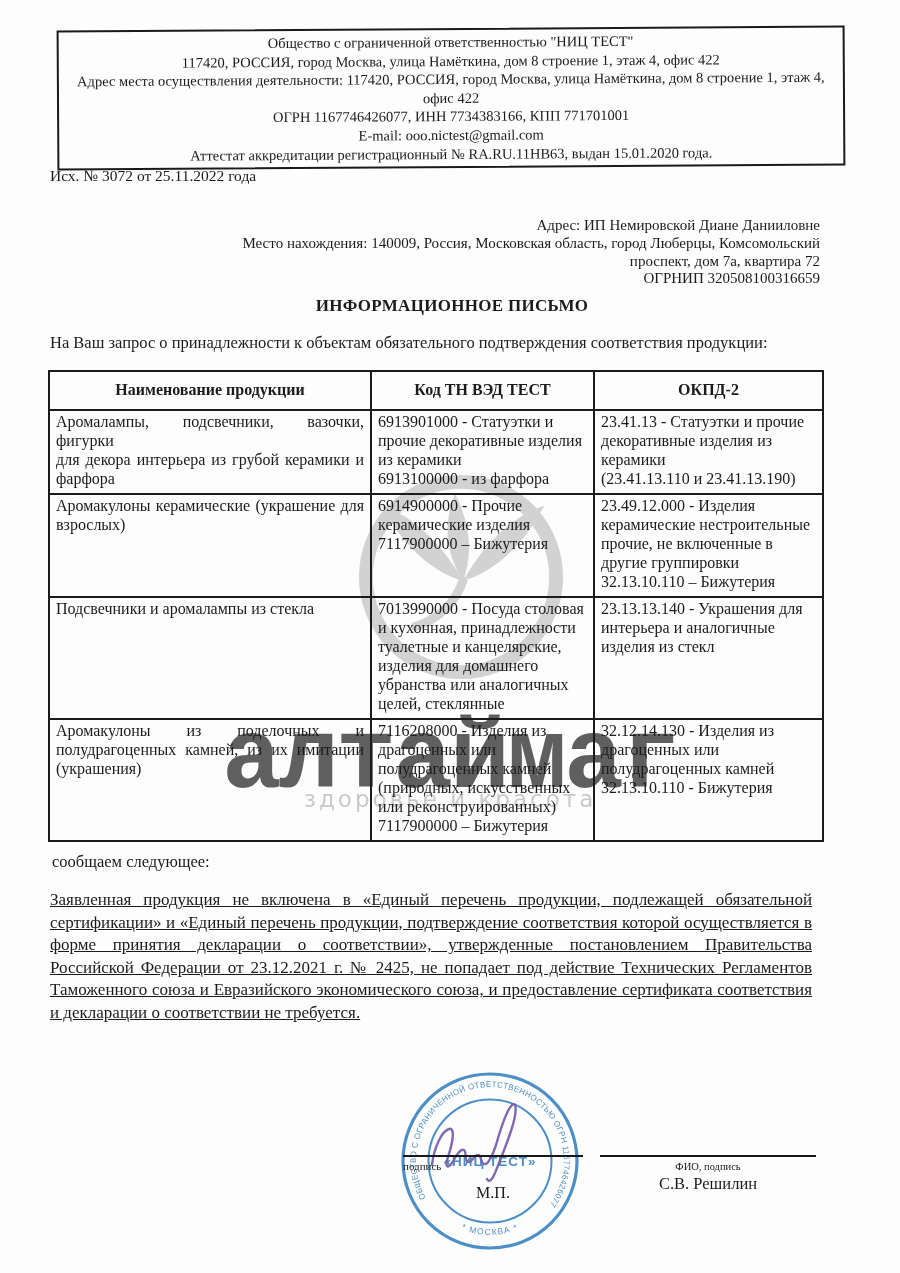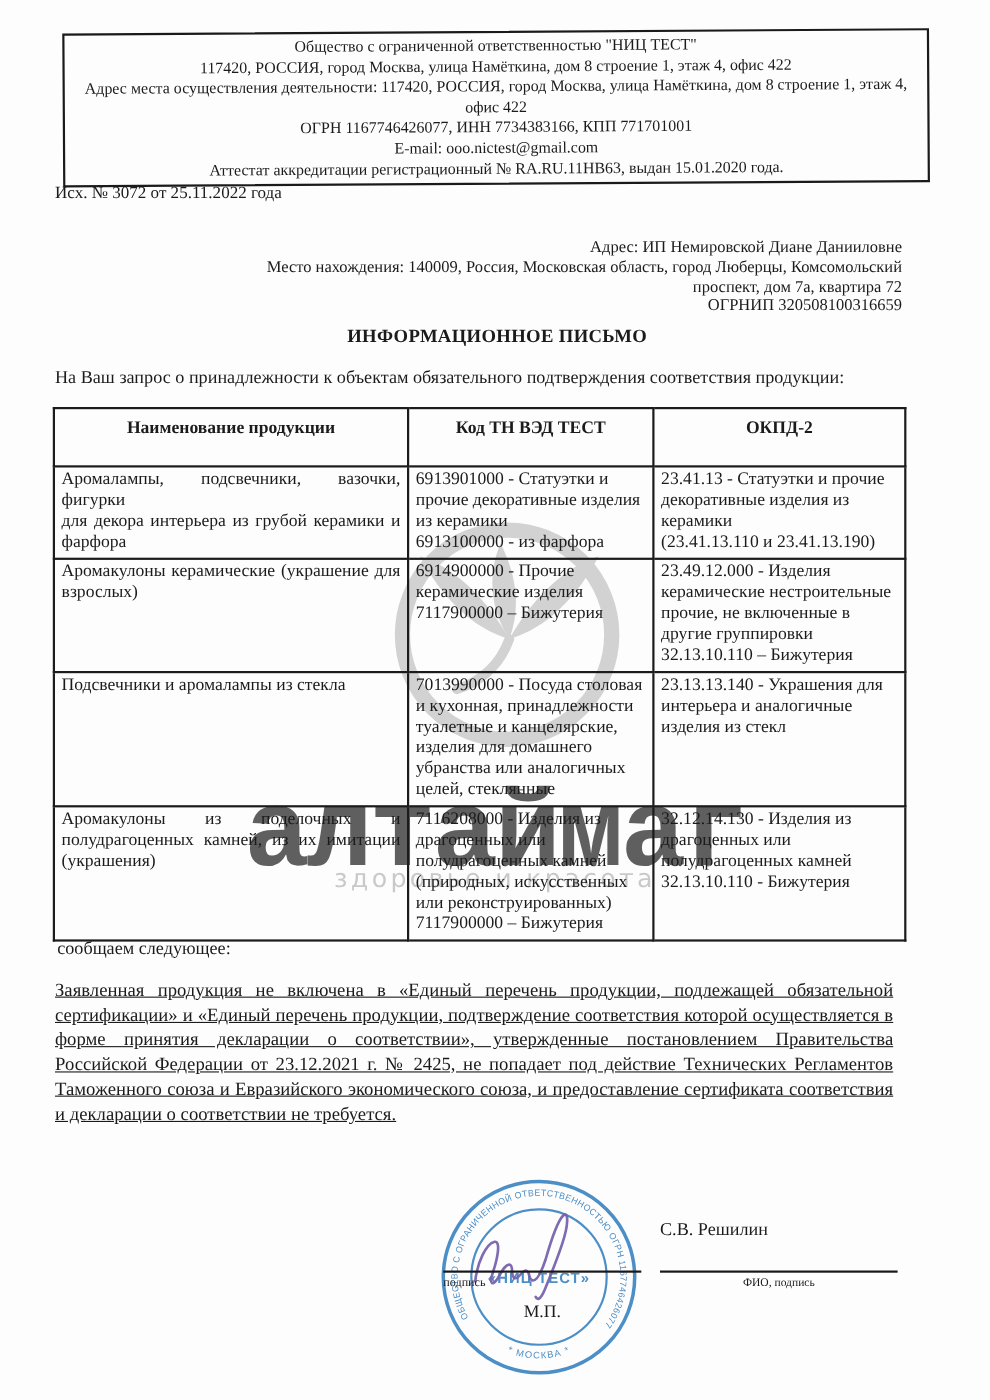--- a/index.html
+++ b/index.html
@@ -19,37 +19,37 @@
               transform:rotate(-0.35deg);background:transparent;}
   .ref{position:absolute;left:50px;top:167px;font-weight:normal;font-size:15.5px;}
   .recipient{position:absolute;right:80px;top:217px;width:585px;text-align:right;
              font-size:15px;line-height:17.8px;}
   .doc-title{position:absolute;left:0;top:296px;width:870px;text-align:center;font-weight:bold;
              font-size:17px;letter-spacing:.3px;margin-left:17px;}
   .intro{position:absolute;left:50px;top:333px;width:790px;font-size:16.5px;}
   
   .ptable{position:absolute;left:48px;top:370px;width:774px;border-collapse:collapse;table-layout:fixed;}
   .ptable th,.ptable td{border:2px solid #1b1b1b;background:transparent;}
-  .ptable th{font-size:16px;font-weight:bold;text-align:center;vertical-align:top;padding:9px 2px 24px;}
+  .ptable th{font-size:16px;font-weight:bold;text-align:center;vertical-align:top;padding:9px 2px 10px;}
   .ptable td{font-size:16px;line-height:19px;vertical-align:top;padding:1px 6px 5px;white-space:pre-line;}
   .ptable td.c1{text-align:justify;}
   
   .lead{position:absolute;left:52px;top:852px;font-size:16.5px;}
   .para{position:absolute;left:50px;width:762px;text-align:justify;font-size:17px;line-height:22.6px;text-decoration:underline;}
   .p1{top:889px;}
   .p2{top:1031px;}
   .role{position:absolute;left:52px;top:1108px;font-size:16.5px;line-height:23px;}
   
   .stamp{position:absolute;left:398px;top:1069px;width:184px;height:184px;opacity:.92;}
   .sigline{position:absolute;border-top:2px solid #181818;height:0;}
   .sig-center{left:403px;top:1155px;width:180px;}
   .sig-right{left:600px;top:1155px;width:216px;}
   .siglabel{position:absolute;left:403px;top:1160px;width:180px;font-size:11px;}
   .mp{position:absolute;left:403px;top:1184px;width:180px;text-align:center;font-size:16px;}
-  .sig-name{position:absolute;left:600px;top:1108px;width:216px;font-size:16.5px;}
+  .sig-name{position:absolute;left:600px;top:1174px;width:216px;text-align:center;font-size:16.5px;}
   .namelabel{position:absolute;left:600px;top:1161px;width:216px;text-align:center;font-size:10.5px;}
 </style>
 </head>
 <body>
 
 <div class="page">
 
   <svg class="wm-emblem" viewBox="0 0 220 220" aria-hidden="true">
     <circle cx="110" cy="108" r="96" fill="none" stroke="#a9a9a9" stroke-width="14"></circle>
     <path d="M112,112 C94,84 92,52 104,24 C120,56 122,86 112,112 Z" fill="#a9a9a9"></path>

